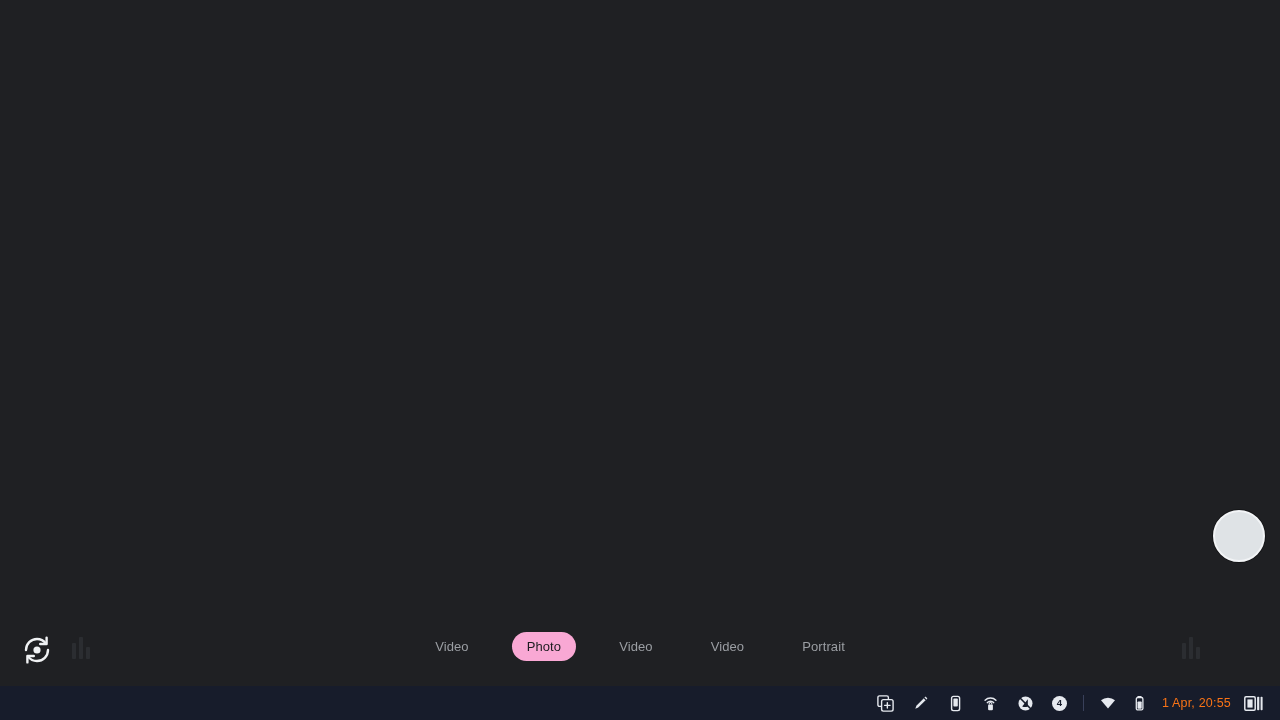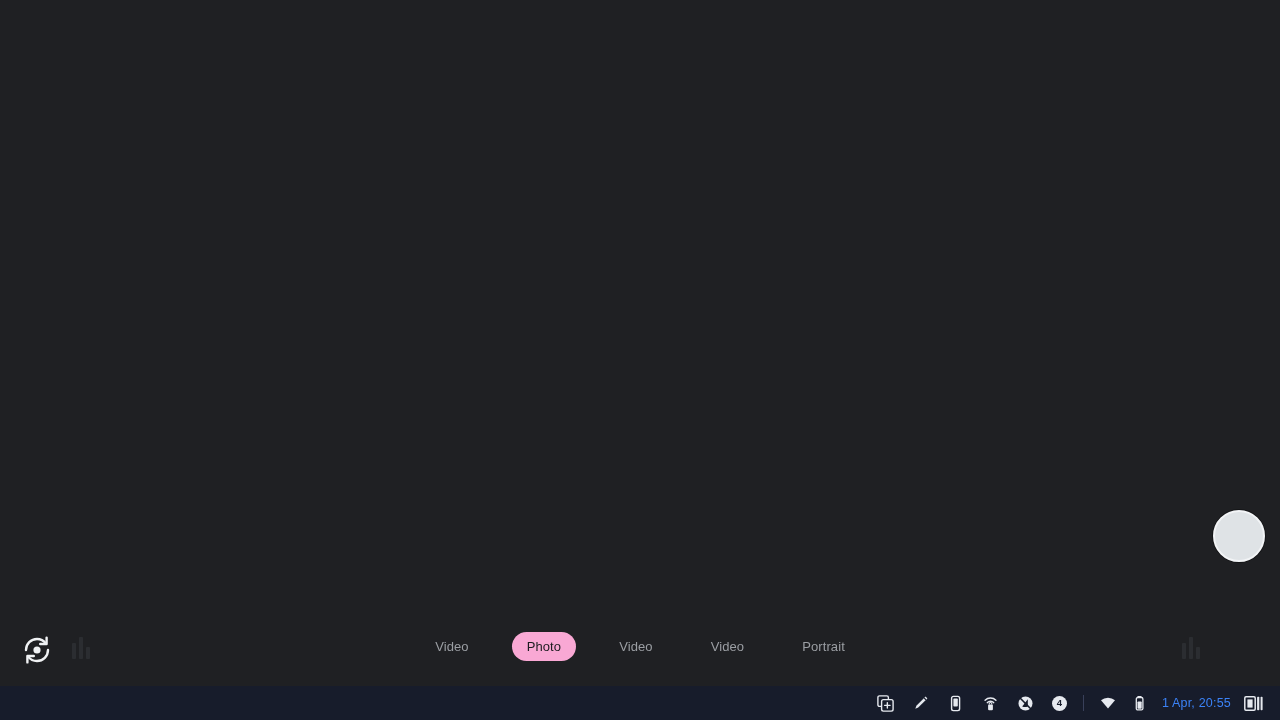--- a/index.html
+++ b/index.html
@@ -104,21 +104,21 @@
     color:#e6e9ef;
   }
   .tray-item svg { display:block; }
   .tray-divider {
     width:1px; height:16px;
     background:#39405a;
     margin:0 7px;
   }
   .clock {
     font-size:12.5px;
-    color:#3b82f6;
+    color:#f97316;
     white-space:nowrap;
     padding:0 4px 0 5px;
     letter-spacing:0.2px;
   }
   .badge-num {
     width:15px; height:15px;
     border-radius:50%;
     background:#e6e9ef;
     color:#171c2b;
     font-size:9.5px;

